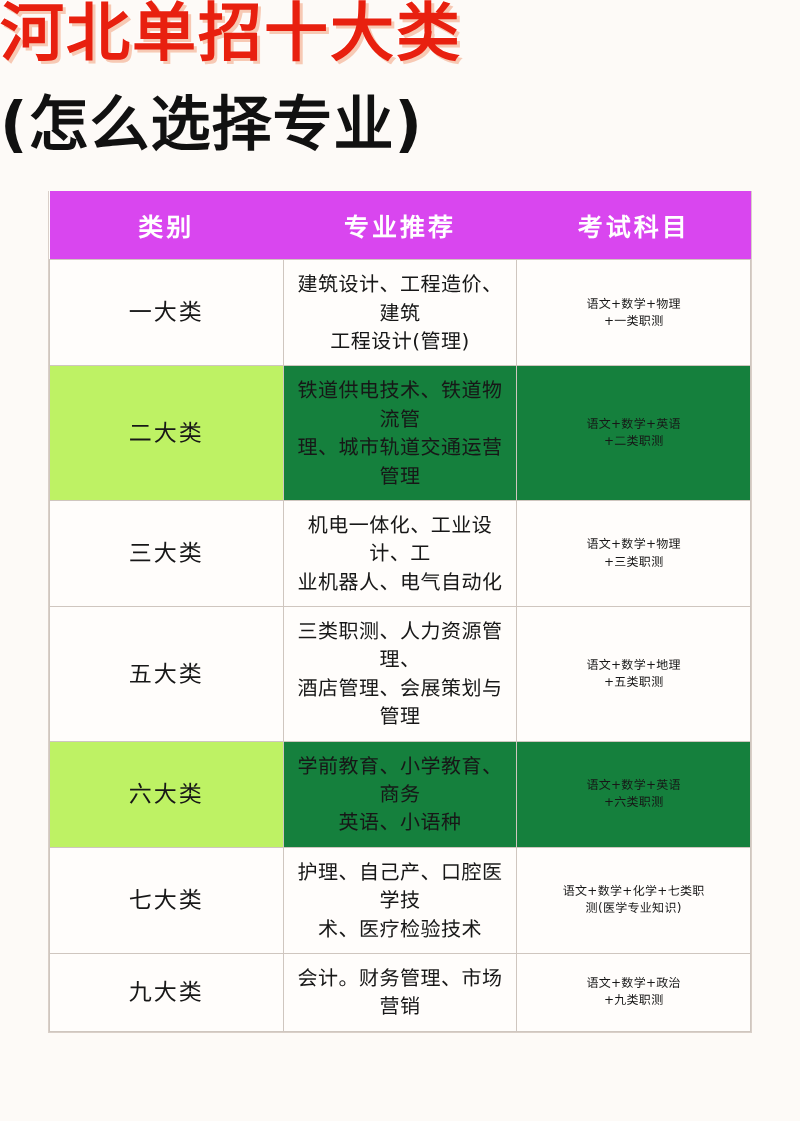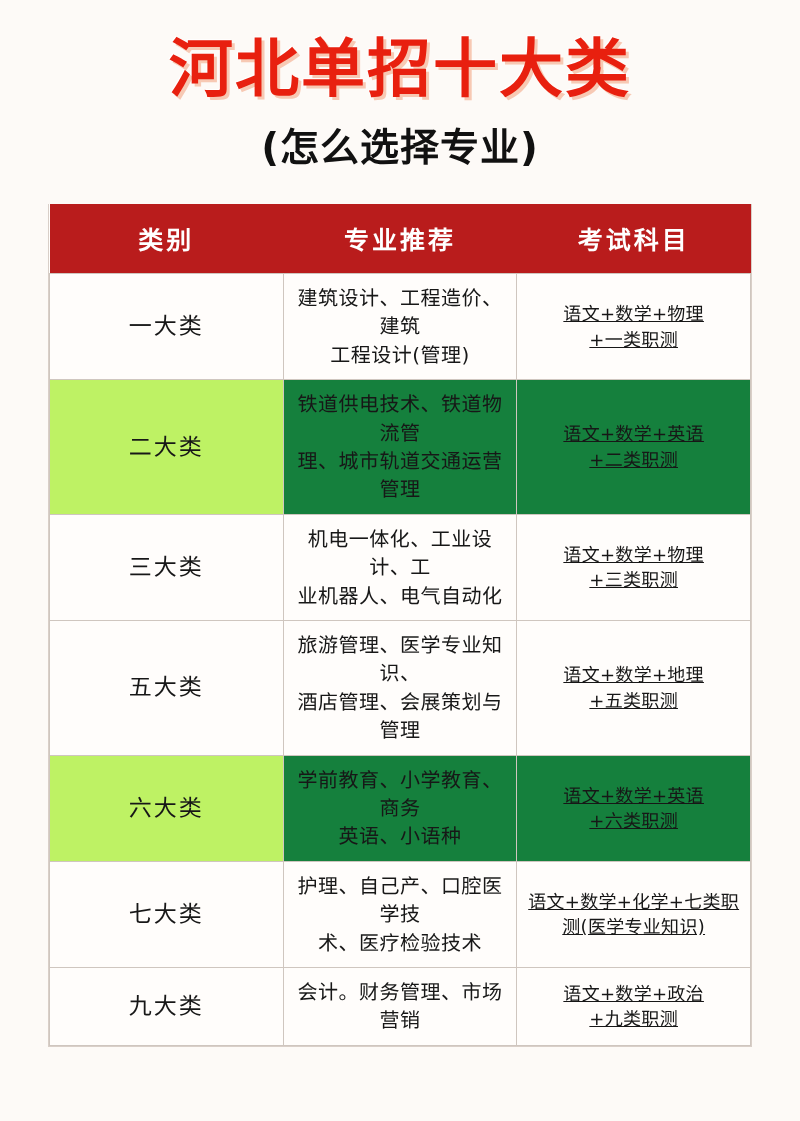--- a/index.html
+++ b/index.html
@@ -15,59 +15,57 @@
   }
   .page {
     width: 800px;
     height: 1121px;
     box-sizing: border-box;
     padding: 0;
     position: relative;
     background: #fdfaf7;
   }
   .title-block {
-    text-align: center;
-    padding-top: 36px;
   }
   .main-title {
     font-family: "DejaVu Sans", "Liberation Sans", sans-serif;
     font-weight: bold;
     font-size: 64px;
     letter-spacing: 2px;
     color: #e8200f;
     text-shadow:
       3px 3px 0 #f7c9b4,
       -1px -1px 0 #ffffff;
     line-height: 1.05;
     margin: 0;
   }
   .sub-title {
     font-family: "DejaVu Sans", "Liberation Sans", sans-serif;
     font-weight: bold;
-    font-size: 39px;
+    font-size: 60px;
     color: #111111;
     margin: 24px 0 0 0;
     line-height: 1.1;
     letter-spacing: 1px;
   }
   .table-wrap {
     margin: 34px 48px 0 48px;
     border: 1px solid #d9cfc8;
     border-top: none;
     background: #fffdfb;
   }
   table.class-table {
     border-collapse: collapse;
     width: 100%;
     table-layout: fixed;
   }
   table.class-table thead th {
-    background: #b91c1c;
+    background: #d946ef;
     color: #ffffff;
-    font-family: Liberation Mono, monospace;
+    font-family: Liberation Sans, sans-serif;
     font-weight: bold;
     font-size: 25px;
     letter-spacing: 3px;
     padding: 16px 4px;
     border: none;
     text-align: center;
   }
   table.class-table td {
     border: 1px solid #cfc6bf;
     text-align: center;
@@ -84,23 +82,22 @@
     font-weight: normal;
     background: #fffdfb;
   }
   td.col-major {
     width: 282px;
     font-size: 20px;
     letter-spacing: 0.5px;
   }
   td.col-exam {
     width: 230px;
-    font-size: 18px;
+    font-size: 12px;
     letter-spacing: 0.3px;
-    text-decoration: underline;
   }
   tr.alt td {
     background: #15803d;
   }
   tr.alt td.col-cat {
     background: #bef264;
   }
   .cellline { display: block; }
 </style>
 </head>
@@ -157,21 +154,21 @@
           <td class="col-exam">
             <span class="cellline">语文+数学+物理</span>
             <span class="cellline">+三类职测</span>
           </td>
         </tr>
 
 
         <tr>
           <td class="col-cat">五大类</td>
           <td class="col-major">
-            <span class="cellline">旅游管理、医学专业知识、</span>
+            <span class="cellline">三类职测、人力资源管理、</span>
             <span class="cellline">酒店管理、会展策划与管理</span>
           </td>
           <td class="col-exam">
             <span class="cellline">语文+数学+地理</span>
             <span class="cellline">+五类职测</span>
           </td>
         </tr>
 
         <tr class="alt">
           <td class="col-cat">六大类</td>

